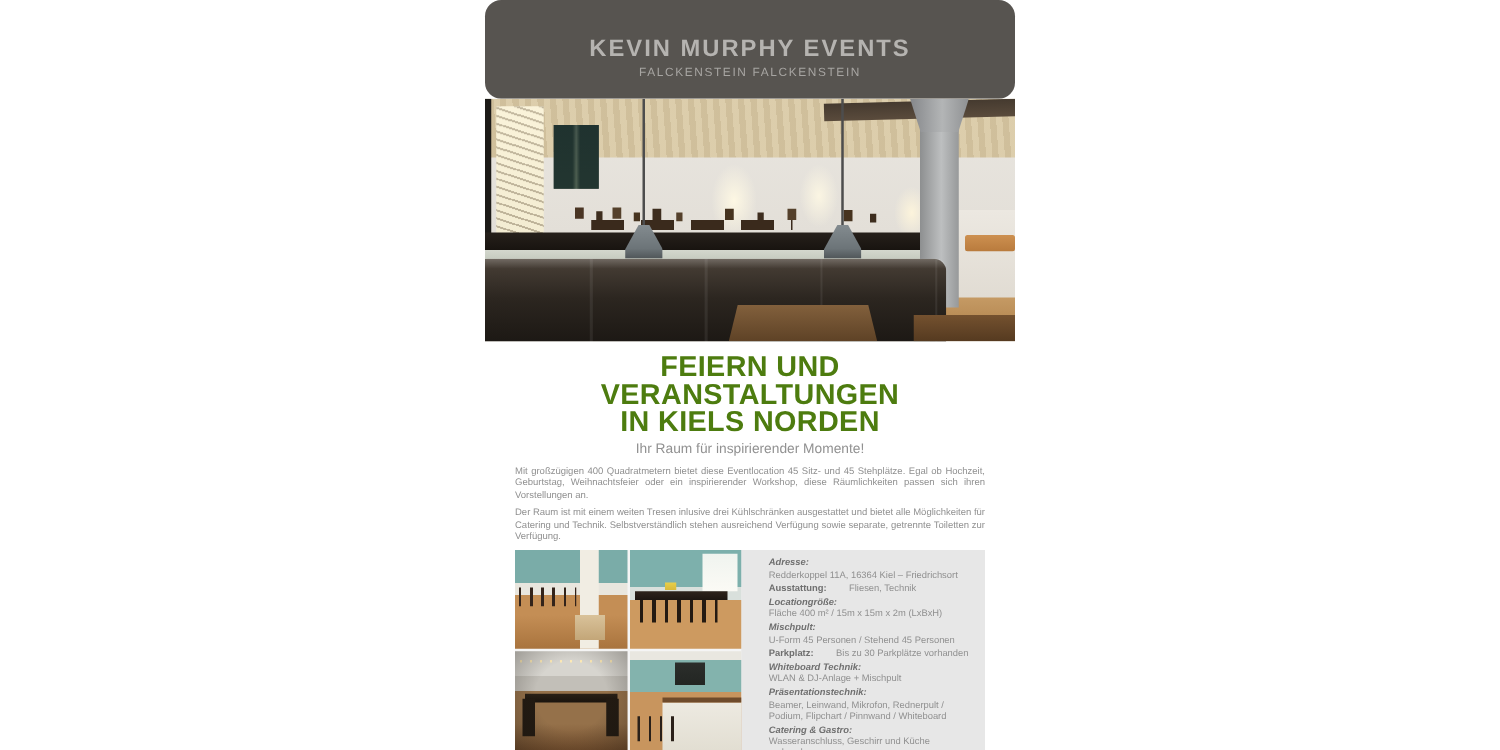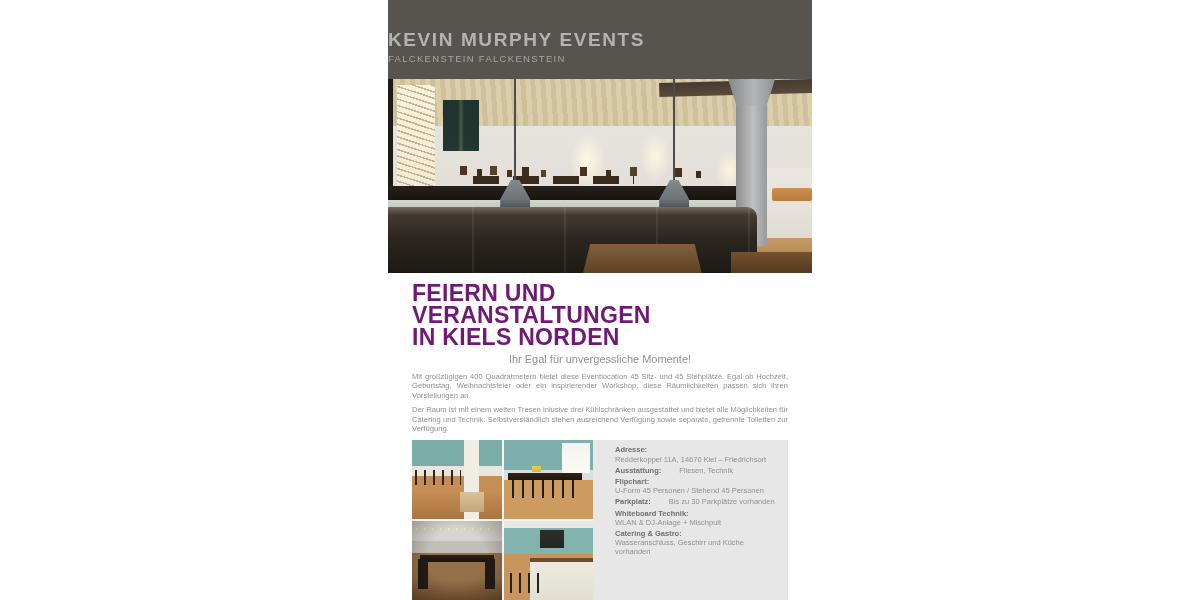--- a/index.html
+++ b/index.html
@@ -1,20 +1,20 @@
 <!DOCTYPE html>
 <html><head>
 <meta charset="utf-8">
 <style>
   html,body{margin:0;padding:0;background:#ffffff;}
   body{width:1200px;height:600px;display:flex;justify-content:center;font-family:"Liberation Sans",sans-serif;overflow:hidden;}
   .flyer{width:424px;height:600px;background:#ffffff;position:relative;}
 
   
-  .hdr{height:79px;background:#575450;text-align:left;box-sizing:border-box;padding-top:30px;}
+  .hdr{height:79px;background:#575450;text-align:center;box-sizing:border-box;padding-top:30px;border-radius:13px;}
   .hdr-title{color:#b5b3b0;font-weight:bold;font-size:19px;letter-spacing:1.6px;line-height:19px;}
   .hdr-sub{color:#a7a5a2;font-size:9.5px;letter-spacing:1.3px;margin-top:4px;}
 
   
   .hero{position:relative;height:194px;overflow:hidden;background:linear-gradient(180deg,#e9e6e0 0%,#e3dfd8 55%,#d8d2c9 100%);}
   .hero *{position:absolute;}
   .ceiling{top:0;left:0;right:0;height:24%;background:repeating-linear-gradient(86deg,#dbcba6 0 5px,#cdbb94 5px 10px);opacity:.9;}
   .beam{top:0;left:64%;right:0;height:14px;background:linear-gradient(180deg,#453a2f,#5a4b3c);transform:rotate(-1.5deg);transform-origin:right top;}
   .glows{inset:0;background:
     radial-gradient(ellipse 26px 42px at 47% 42%,rgba(255,249,228,.95),rgba(255,249,228,0) 70%),
@@ -48,21 +48,21 @@
   .lamp{top:0;width:30px;height:100%;}
   .lamp.l1{left:calc(30% - 15px);}
   .lamp.l2{left:calc(67.5% - 15px);}
   .lamp:before{content:"";position:absolute;left:14px;top:0;width:2px;height:53%;background:#4d4d4d;}
   .lamp:after{content:"";position:absolute;left:0;top:52%;width:30px;height:27px;
     background:linear-gradient(180deg,#838b8f 0%,#6c7478 70%,#4f5558 100%);
     clip-path:polygon(36% 0,64% 0,100% 72%,100% 100%,0 100%,0 72%);}
 
   
   .content{padding:0 24px;}
-  .headline{margin:9px 0 5px;color:#701a75;font-weight:bold;font-size:23px;line-height:22px;letter-spacing:.3px;}
+  .headline{margin:9px 0 5px;text-align:center;color:#4d7c0f;font-weight:bold;font-size:23px;line-height:22px;letter-spacing:.3px;}
   .headline span{display:block;}
   .tagline{margin:0 0 7px;text-align:center;color:#919191;font-size:11px;}
   .para{margin:0 0 5px;color:#909090;font-size:7.6px;line-height:9.4px;text-align:justify;}
 
   
   .card{margin-top:7px;height:160px;background:#e7e7e7;display:flex;}
   .photo-grid{width:181px;height:160px;display:grid;grid-template-columns:1fr 1fr;grid-template-rows:1fr 1fr;gap:2px;background:#f5f5f5;flex:none;}
   .tile{overflow:hidden;}
   .t1{background:
     linear-gradient(#d9c29a,#c3a678) 48px 52px / 24px 20px no-repeat,
@@ -84,21 +84,21 @@
     linear-gradient(180deg,#d7d5cf 0 20px,#c2bfb8 20px 32px,#95714a 32px 58px,#77512f 79px);}
   .t4{background:
     repeating-linear-gradient(90deg,#2a2019 0 2px,rgba(0,0,0,0) 2px 9px) 6px 52px / 30px 20px no-repeat,
     linear-gradient(#6f4b2b,#6f4b2b) 26px 37px / 64px 4px no-repeat,
     linear-gradient(#edeae1,#e2ded2) 26px 41px / 64px 38px no-repeat,
     linear-gradient(#2b2e2b,#232623) 36px 9px / 24px 18px no-repeat,
     linear-gradient(180deg,#e9e7e0 0 7px,#83b3ad 7px 33px,#c8955e 33px 79px);}
   .specs{flex:1;padding:5px 10px 0 22px;}
   .spec{margin-bottom:2px;font-size:7.5px;line-height:9.2px;color:#909090;}
   .spec-label{font-weight:bold;color:#6f6f6f;margin-right:18px;}
-  .spec-label.block{display:block;margin-right:0;}
+  .spec-label.block{display:block;margin-right:0;font-style:italic;}
 </style>
 </head>
 <body>
 
 <div class="flyer">
 
   <header class="hdr">
     <div class="hdr-title">KEVIN MURPHY EVENTS</div>
     <div class="hdr-sub">FALCKENSTEIN FALCKENSTEIN</div>
   </header>
@@ -123,46 +123,52 @@
     <div class="table-r"></div>
     <div class="lamp l1"></div>
     <div class="lamp l2"></div>
   </div>
 
   <div class="content">
     <h1 class="headline">
       <span>FEIERN UND VERANSTALTUNGEN</span>
       <span>IN KIELS NORDEN</span>
     </h1>
-    <p class="tagline">Ihr Egal für unvergessliche Momente!</p>
+    <p class="tagline">Ihr Raum für inspirierender Momente!</p>
     <p class="para">Mit großzügigen 400 Quadratmetern bietet diese Eventlocation 45 Sitz- und 45 Stehplätze. Egal ob Hochzeit, Geburtstag, Weihnachtsfeier oder ein inspirierender Workshop, diese Räumlichkeiten passen sich ihren Vorstellungen an.</p>
     <p class="para">Der Raum ist mit einem weiten Tresen inlusive drei Kühlschränken ausgestattet und bietet alle Möglichkeiten für Catering und Technik. Selbstverständlich stehen ausreichend Verfügung sowie separate, getrennte Toiletten zur Verfügung.</p>
 
     <section class="card">
       <div class="photo-grid">
         <div class="tile t1"></div>
         <div class="tile t2"></div>
         <div class="tile t3"></div>
         <div class="tile t4"></div>
       </div>
       <div class="specs">
         <div class="spec">
-          <span class="spec-label block">Adresse:</span><span class="spec-value">Redderkoppel 11A, 14670 Kiel – Friedrichsort</span>
+          <span class="spec-label block">Adresse:</span><span class="spec-value">Redderkoppel 11A, 16364 Kiel – Friedrichsort</span>
         </div>
         <div class="spec">
           <span class="spec-label">Ausstattung:</span><span class="spec-value">Fliesen, Technik</span>
         </div>
         <div class="spec">
-          <span class="spec-label block">Flipchart:</span><span class="spec-value">U-Form 45 Personen / Stehend 45 Personen</span>
+          <span class="spec-label block">Locationgröße:</span><span class="spec-value">Fläche 400 m² / 15m x 15m x 2m (LxBxH)</span>
+        </div>
+        <div class="spec">
+          <span class="spec-label block">Mischpult:</span><span class="spec-value">U-Form 45 Personen / Stehend 45 Personen</span>
         </div>
         <div class="spec">
           <span class="spec-label">Parkplatz:</span><span class="spec-value">Bis zu 30 Parkplätze vorhanden</span>
         </div>
         <div class="spec">
           <span class="spec-label block">Whiteboard Technik:</span><span class="spec-value">WLAN &amp; DJ-Anlage + Mischpult</span>
+        </div>
+        <div class="spec">
+          <span class="spec-label block">Präsentationstechnik:</span><span class="spec-value">Beamer, Leinwand, Mikrofon, Rednerpult / Podium, Flipchart / Pinnwand / Whiteboard</span>
         </div>
         <div class="spec">
           <span class="spec-label block">Catering &amp; Gastro:</span><span class="spec-value">Wasseranschluss, Geschirr und Küche vorhanden</span>
         </div>
       </div>
     </section>
   </div>
 
 </div>
 

